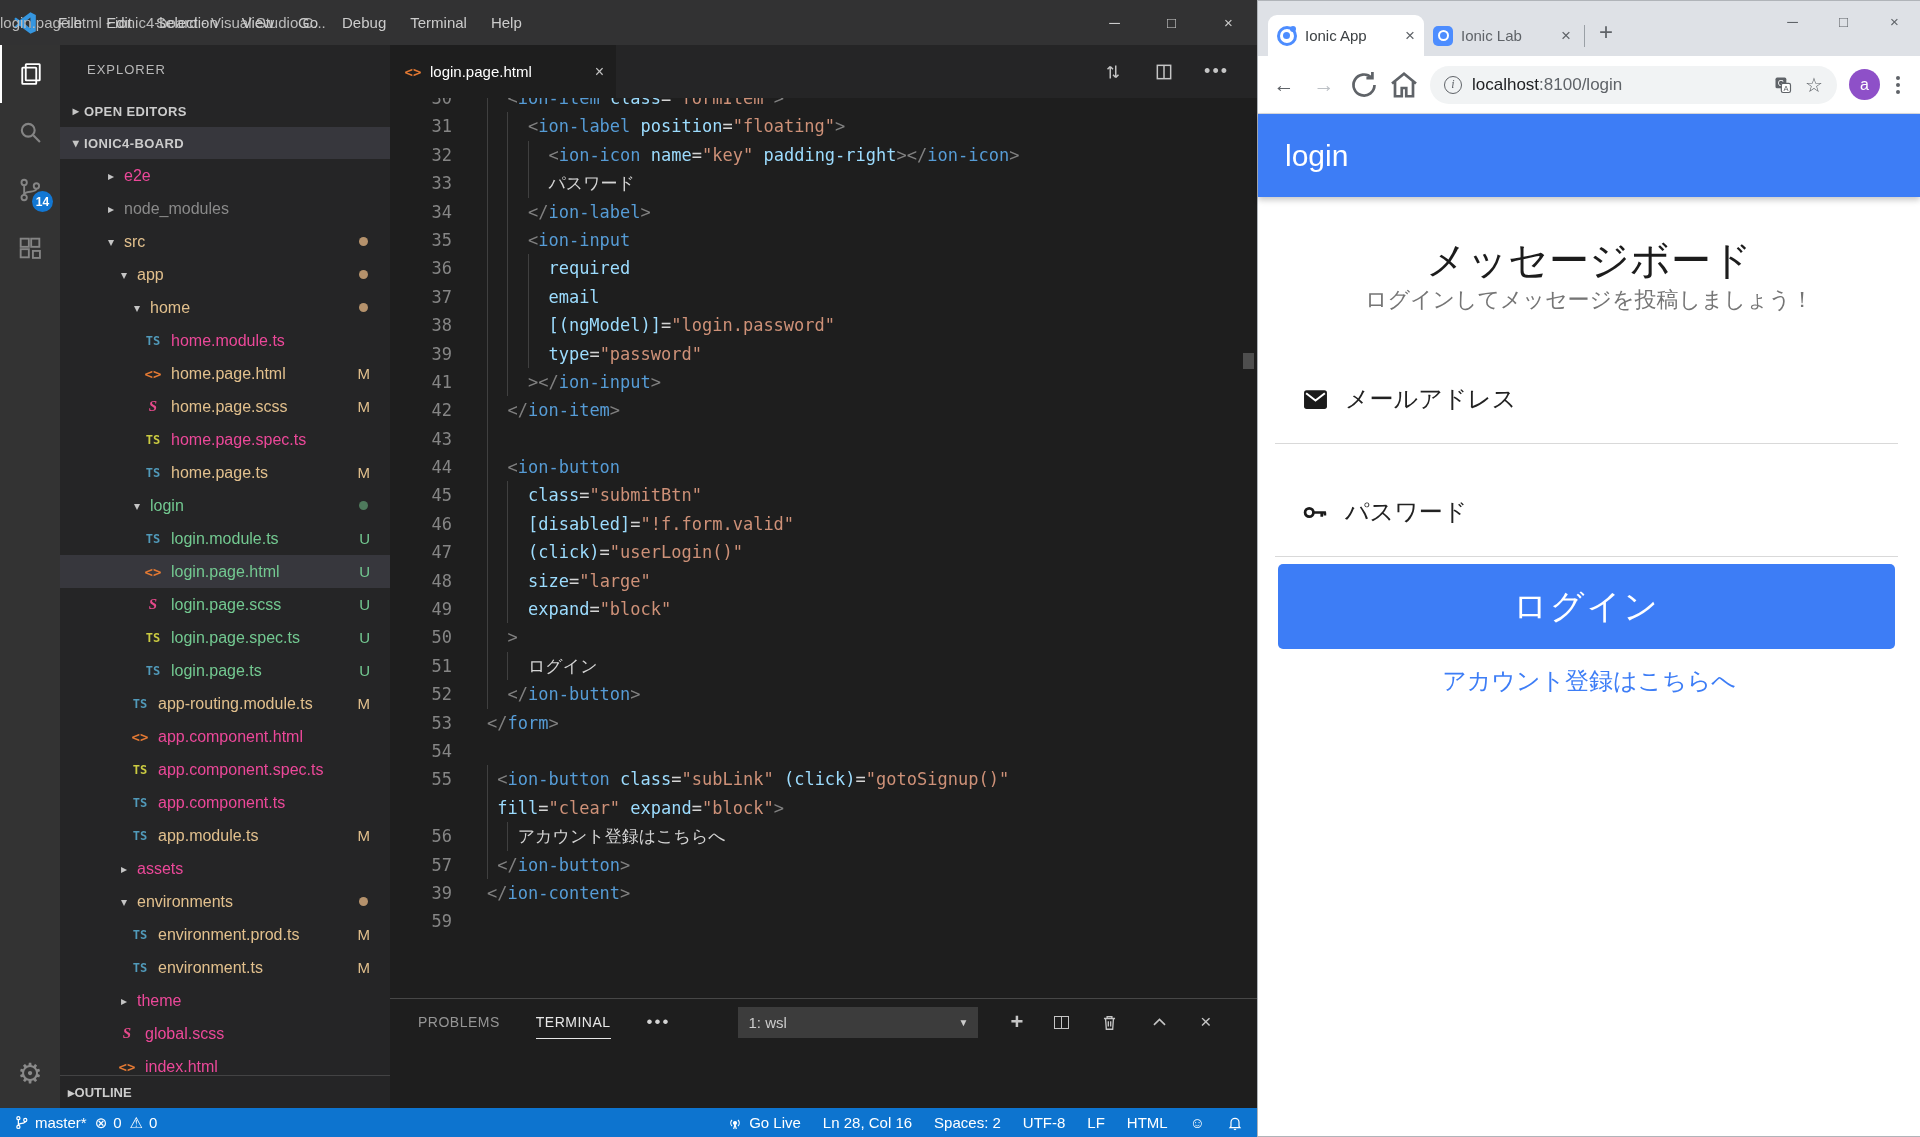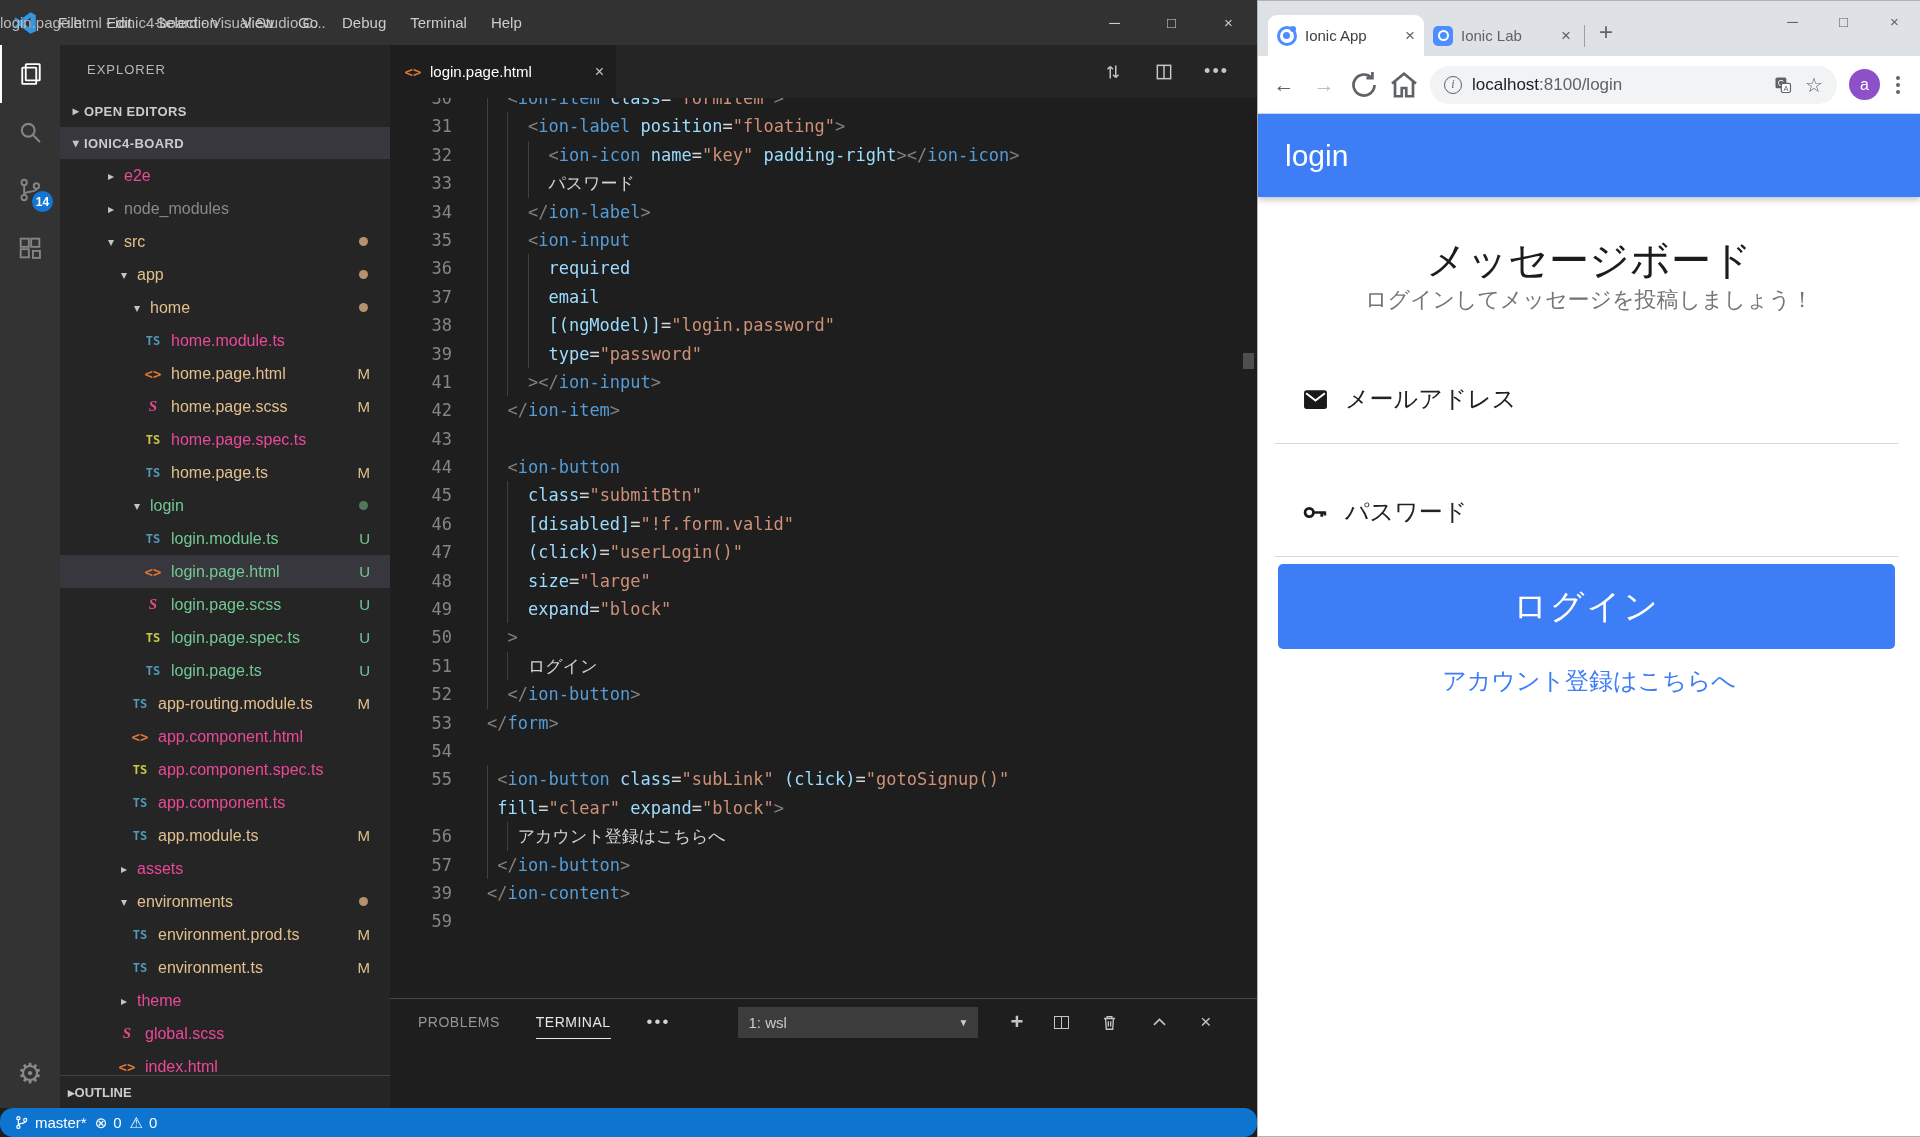--- a/index.html
+++ b/index.html
@@ -71,21 +71,21 @@
   .pmore { color:#d4d4d4; font-size:17px; letter-spacing:2px; margin-right:68px; }
   .pselect { width:240px; height:31px; background:#3c3c3c; color:#cccccc; font-size:15px; display:flex; align-items:center; padding:0 10px; }
   .pselect .arr { margin-left:auto; font-size:10px; color:#cccccc; }
   .picons { display:flex; align-items:center; gap:31px; margin-left:32px; color:#c5c5c5; }
   .picons svg { stroke:#c5c5c5; }
   .pplus { font-size:22px; font-weight:bold; }
   .psplit { width:15px; height:13px; border:1.5px solid #c5c5c5; position:relative; }
   .psplit::after { content:""; position:absolute; left:5.5px; top:0; bottom:0; width:1.5px; background:#c5c5c5; }
   .pclose { font-size:19px; }
 
-  .statusbar { height:29px; background:#0d74cf; color:#ffffff; display:flex; align-items:center; font-size:15px; padding:0 14px; flex:none;border-radius:13px; }
+  .statusbar { height:29px; background:#0d74cf; color:#ffffff; display:flex; align-items:center; font-size:15px; padding:0 14px; flex:none; }
   .sb-left { display:flex; align-items:center; gap:8px; }
   .sb-item { display:flex; align-items:center; gap:6px; }
   .sb-right { margin-left:auto; display:flex; align-items:center; gap:22px; }
   .sb-ic { font-size:15px; }
 
   
   #browser { width:663px; height:1137px; display:flex; flex-direction:column; background:#dee1e6; border:1px solid #b0b4b9; border-right:none; }
   .tabstrip { height:55px; position:relative; display:flex; align-items:flex-end; flex:none; }
   .ctab { height:41px; width:156px; display:flex; align-items:center; padding:0 9px; gap:8px; position:relative; }
   .ctab.active { background:#ffffff; border-radius:9px 9px 0 0; margin-left:10px; }
@@ -435,20 +435,39 @@
       </span>
       <span class="sb-item">
         <span class="sb-ic">⊗</span>
         <span>0</span>
       </span>
       <span class="sb-item">
         <span class="sb-ic">⚠</span>
         <span>0</span>
       </span>
     </div>
+    <div class="sb-right">
+      <span class="sb-item">
+        <svg width="16" height="16" viewBox="0 0 24 24" fill="none" stroke="#fff" stroke-width="1.8">
+          <circle cx="12" cy="12" r="2.2" fill="#fff"></circle>
+          <path d="M7.5 16.5 a6.5 6.5 0 0 1 0-9 M16.5 7.5 a6.5 6.5 0 0 1 0 9"></path>
+          <path d="M12 14.2 L10 21 M12 14.2 L14 21"></path>
+        </svg>
+        <span>Go Live</span>
+      </span>
+      <span class="sb-item">Ln 28, Col 16</span>
+      <span class="sb-item">Spaces: 2</span>
+      <span class="sb-item">UTF-8</span>
+      <span class="sb-item">LF</span>
+      <span class="sb-item">HTML</span>
+      <span class="sb-item">☺</span>
+      <svg width="16" height="16" viewBox="0 0 24 24" fill="none" stroke="#fff" stroke-width="1.8">
+        <path d="M6 17 V11 a6 6 0 0 1 12 0 V17 L19.5 19 H4.5 Z M10.5 21 a1.8 1.8 0 0 0 3 0"></path>
+      </svg>
+    </div>
   </div>
 </div>
 
 <div id="browser">
   <div class="tabstrip">
     <div class="ctab active">
       <span class="fav1"></span>
       <span class="ctab-title">Ionic App</span>
       <span class="ctab-close">×</span>
     </div>

